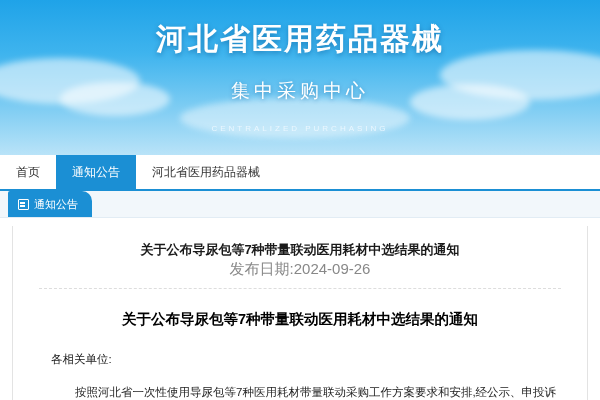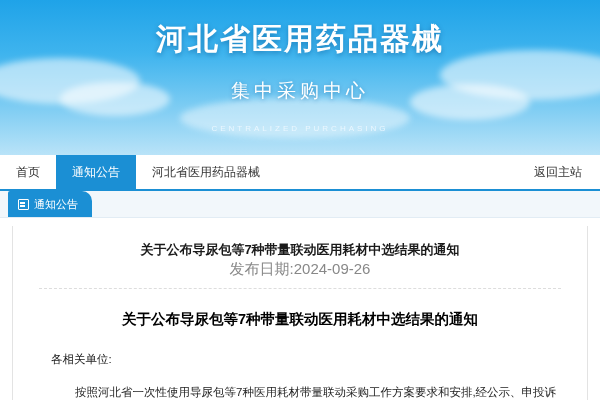--- a/index.html
+++ b/index.html
@@ -177,21 +177,20 @@
     <div class="banner-sub">集中采购中心</div>
     <div class="banner-en">CENTRALIZED PURCHASING</div>
   </div>
 </div>
 
 <div class="nav">
   <div class="nav-item">首页</div>
   <div class="nav-item active">通知公告</div>
   <div class="nav-item">河北省医用药品器械</div>
   <div class="nav-item spacer"></div>
-  <div class="nav-item last">返回主站</div>
 </div>
 
 <div class="crumb-bar">
   <div class="crumb-tab">
     <span class="crumb-icon"></span>
     <span>通知公告</span>
   </div>
 </div>
 
 <div class="page">

